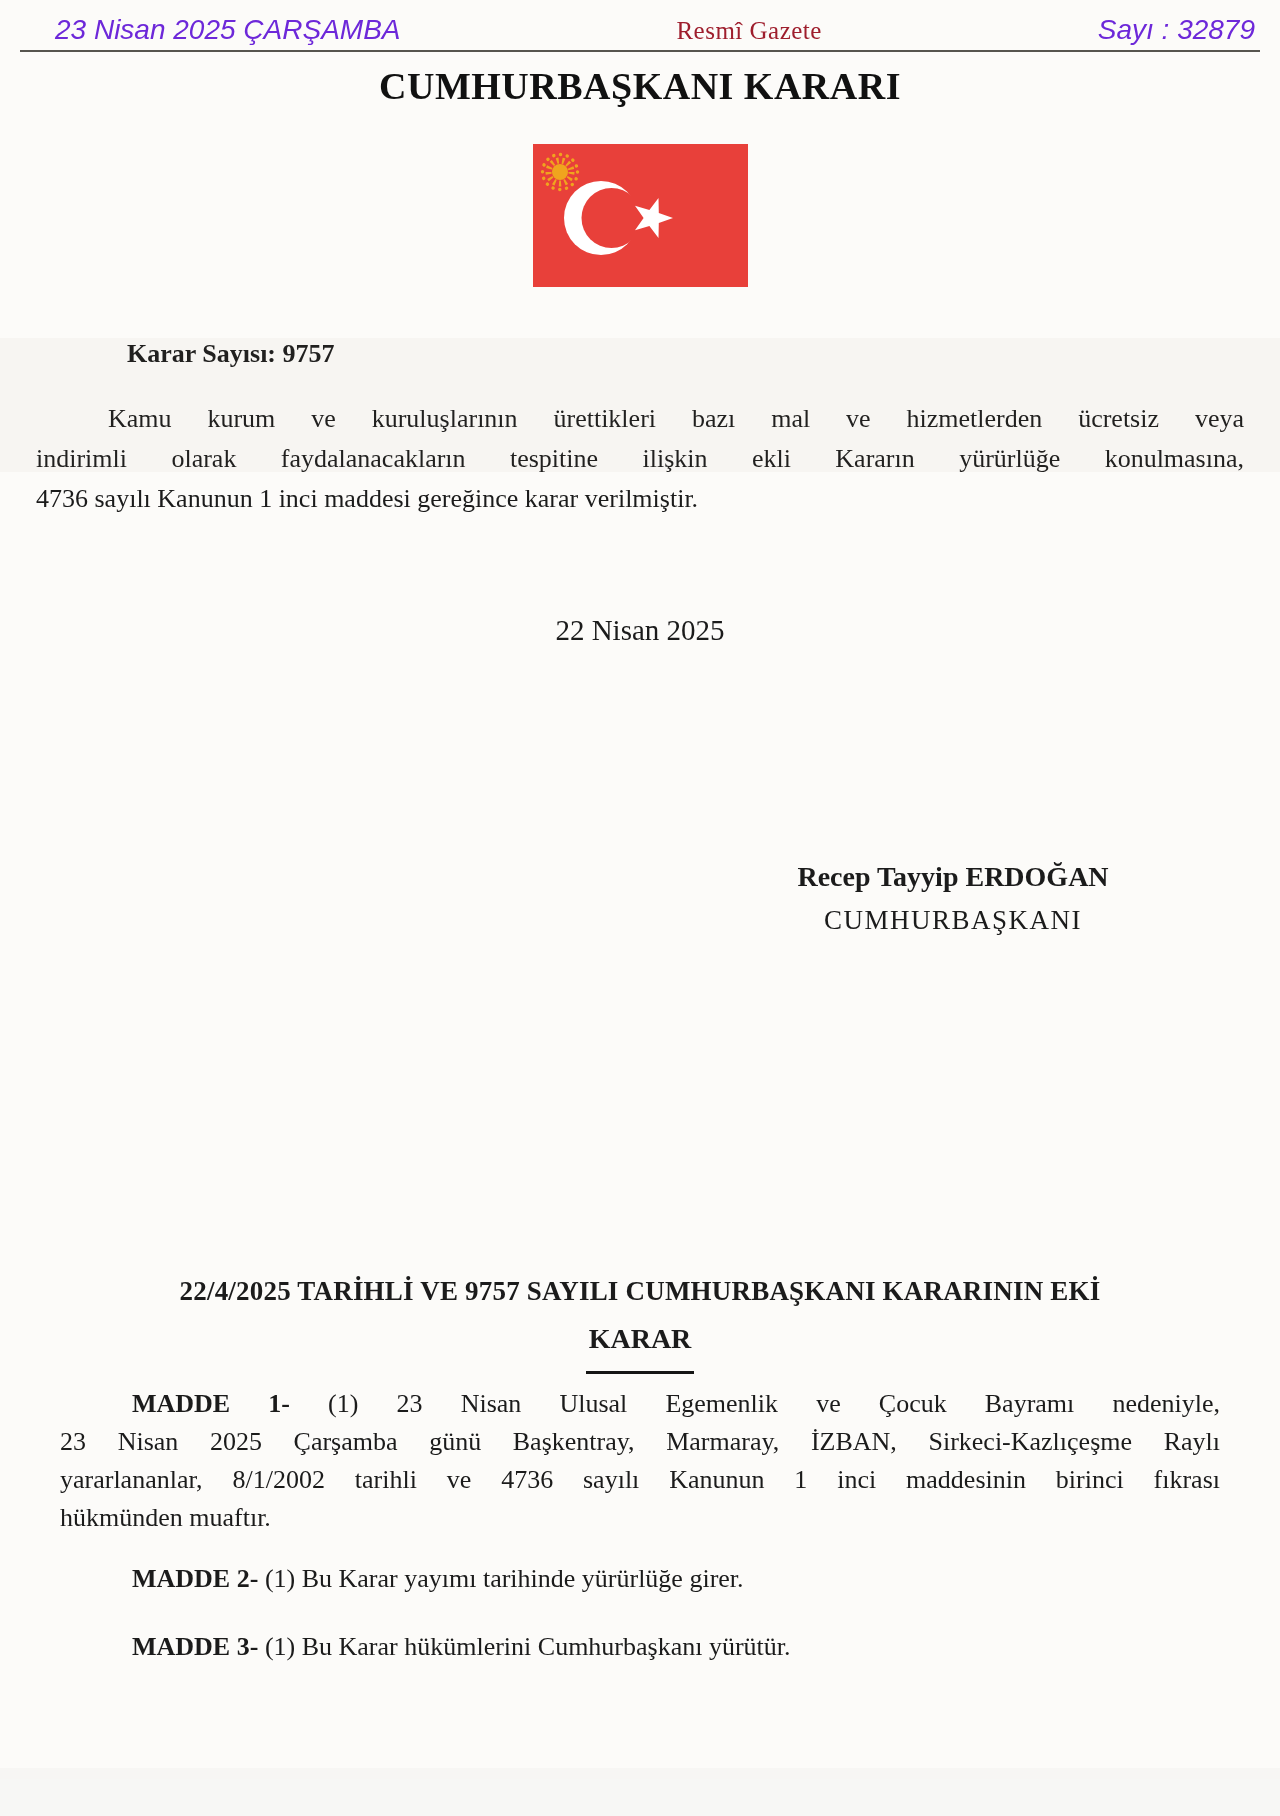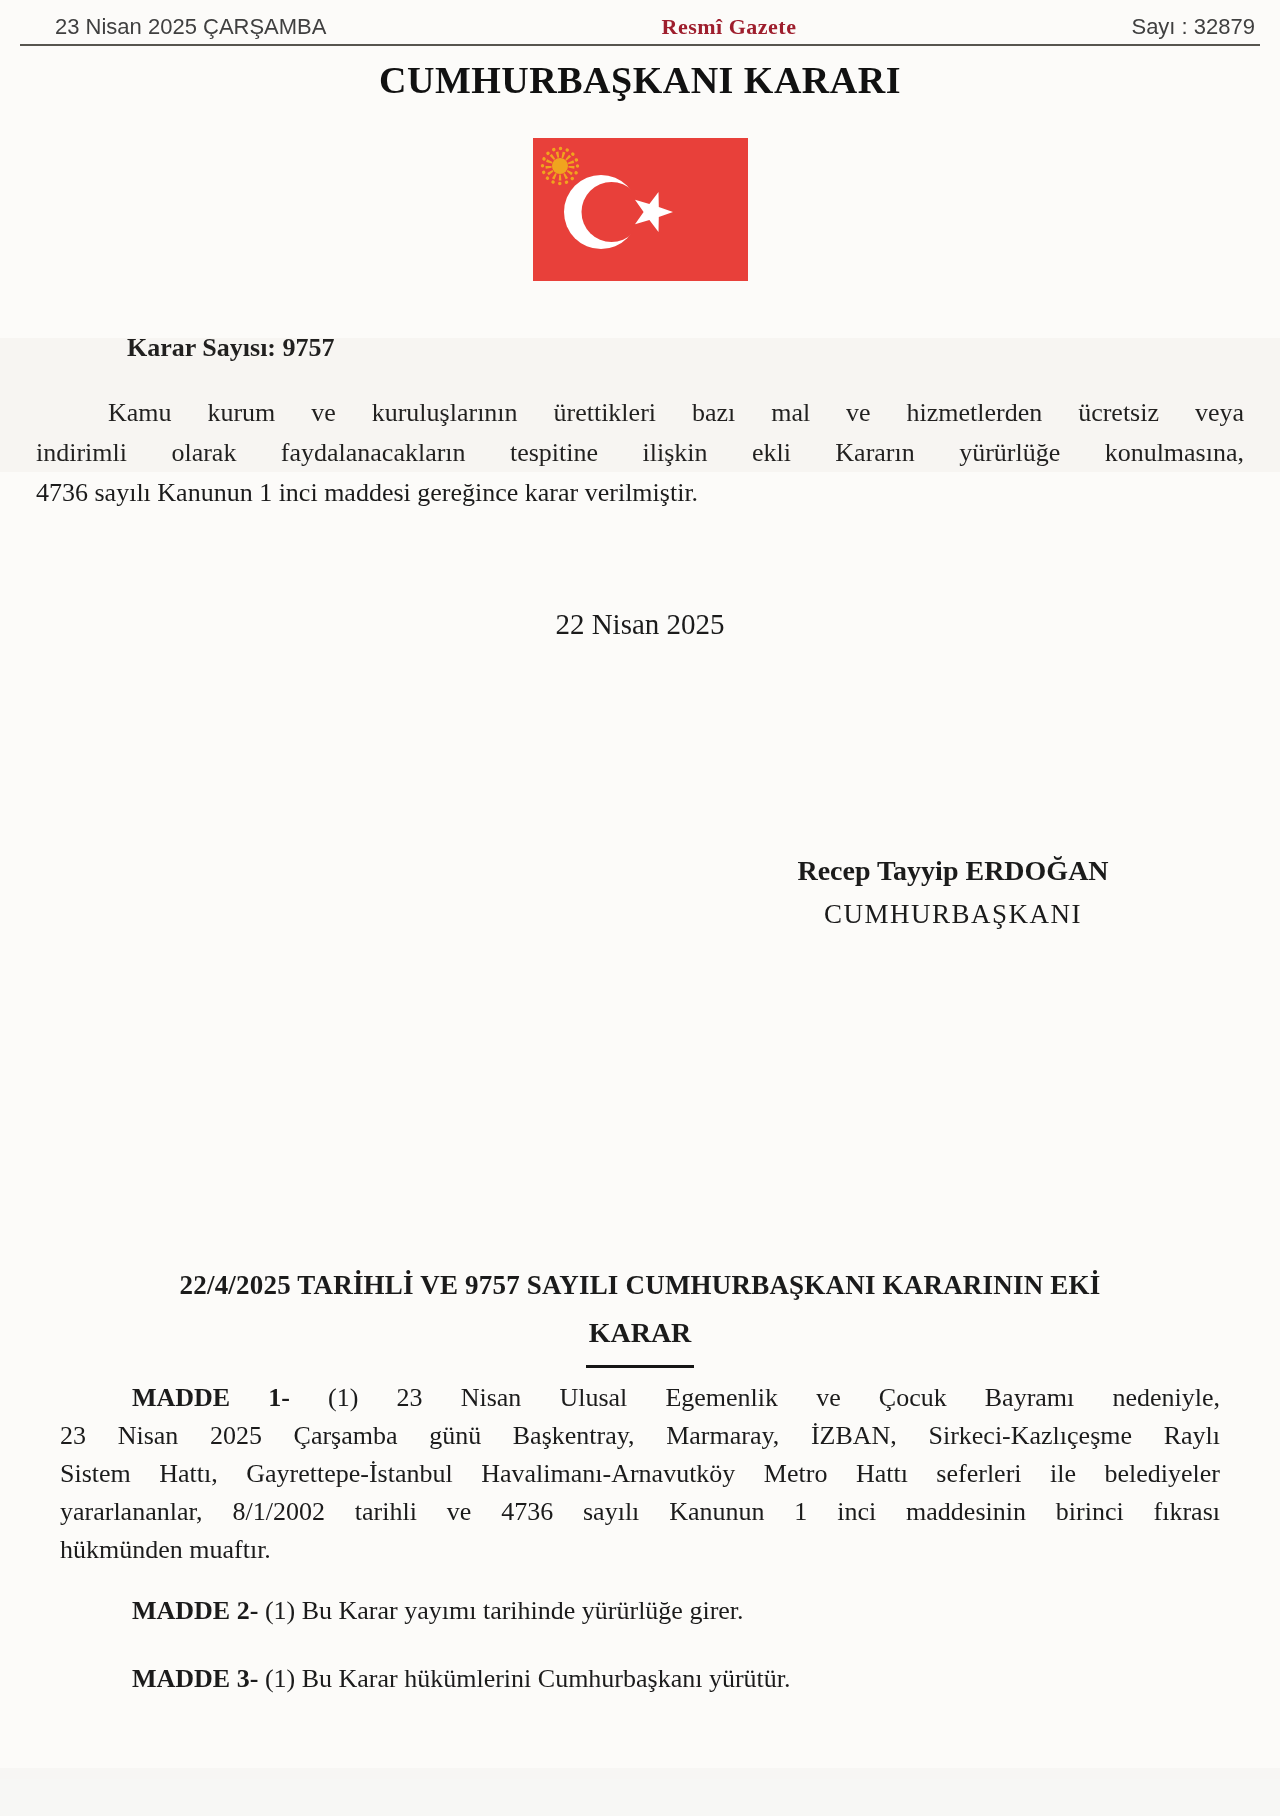--- a/index.html
+++ b/index.html
@@ -6,22 +6,22 @@
   body {
     width:1280px; height:1816px;
     background:#fcfbf9;
     font-family:"Liberation Serif", serif;
     color:#1b1b1b;
     overflow:hidden;
     position:relative;
   }
   
   .masthead { display:flex; align-items:baseline; justify-content:space-between; padding:14px 25px 0 55px; }
-  .m-side { font-family:"Liberation Sans", sans-serif; font-size:22px; color:#404040; }
-  .m-title { font-size:22px; font-weight:bold; color:var(--masthead-red,#9e1e2d); letter-spacing:0.5px; }
+  .m-side { font-family:"Liberation Sans", sans-serif; font-size:28px; color:#6d28d9;font-style:italic; }
+  .m-title { font-size:25px; font-weight:normal; color:var(--masthead-red,#9e1e2d); letter-spacing:0.5px; }
   .rule { margin:4px 20px 0 20px; border-top:2px solid #57554f; }
   
   .doc-title { margin-top:12px; text-align:center; font-size:38px; font-weight:bold; letter-spacing:0.5px; color:#111; }
   .flag-wrap { margin-top:36px; text-align:center; height:143px; }
   .karar-no { margin-top:52px; padding-left:127px; font-size:26px; font-weight:bold; }
   .para { margin-top:30px; padding:0 36px; }
   .line { font-size:26px; height:40px; line-height:40px; }
   .just { text-align:justify; text-align-last:justify; }
   .lastline { text-align-last:left; }
   .firstline { text-indent:72px; }
@@ -94,21 +94,20 @@
 </div>
 
 <div class="articles">
 
   <div class="article article1">
     <div class="line just firstline">
       <b class="alabel">MADDE 1-</b><span> (1) 23 Nisan Ulusal Egemenlik ve Çocuk Bayramı nedeniyle,</span>
     </div>
     <div>
         <div class="line just">23 Nisan 2025 Çarşamba günü Başkentray, Marmaray, İZBAN, Sirkeci-Kazlıçeşme Raylı</div>
-        <div class="line just">Sistem Hattı, Gayrettepe-İstanbul Havalimanı-Arnavutköy Metro Hattı seferleri ile belediyeler</div>
         <div class="line just">yararlananlar, 8/1/2002 tarihli ve 4736 sayılı Kanunun 1 inci maddesinin birinci fıkrası</div>
         <div class="line just lastline">hükmünden muaftır.</div>
       </div>
   </div>
 
   <div class="article article2">
     <div class="line firstline">
       <b class="alabel">MADDE 2-</b><span> (1) Bu Karar yayımı tarihinde yürürlüğe girer.</span>
     </div>
   </div>

